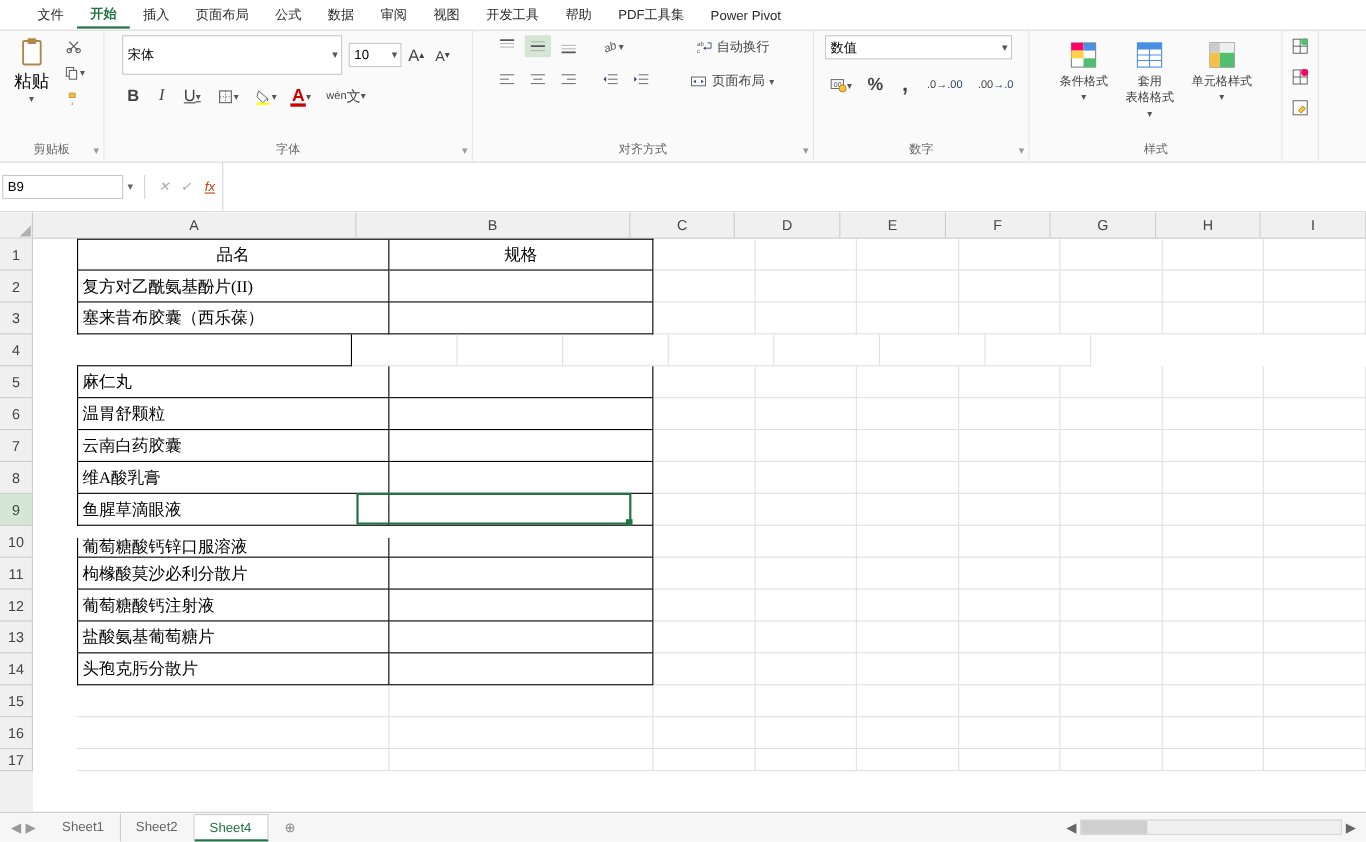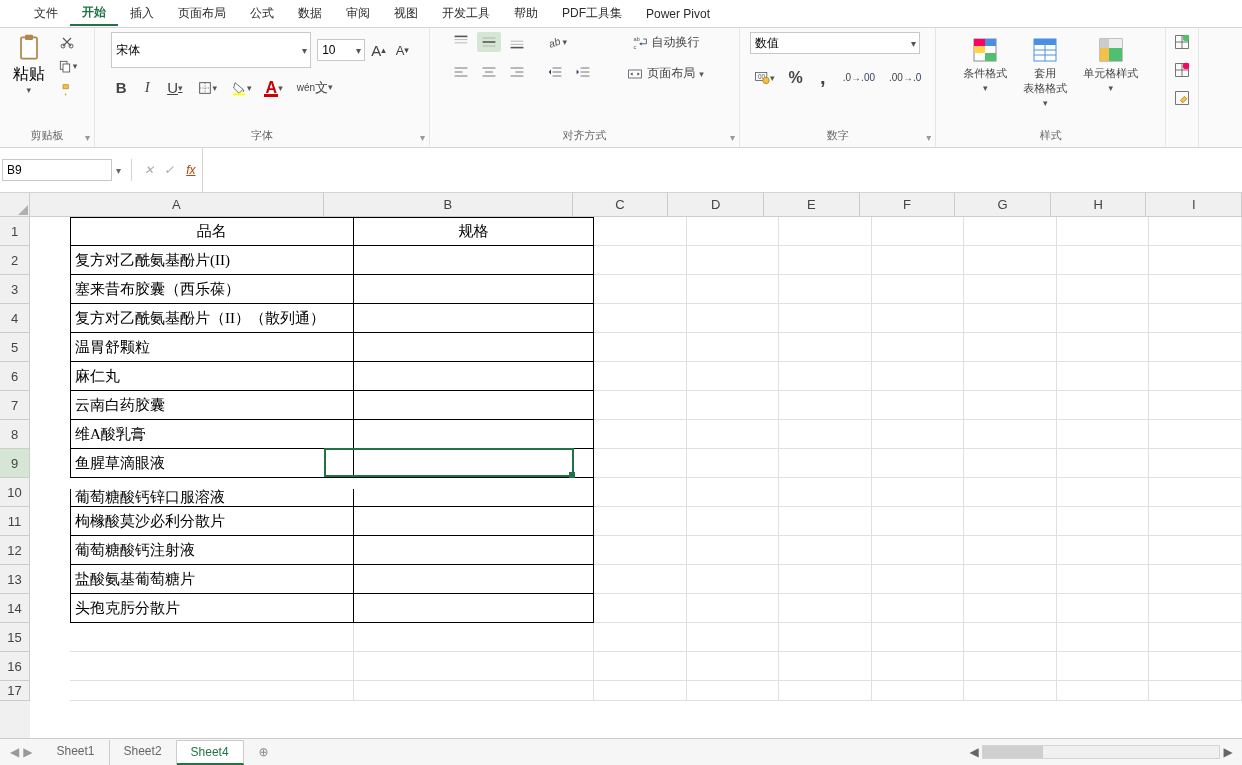--- a/index.html
+++ b/index.html
@@ -445,43 +445,42 @@
         <div class="cell bordered" style="width: 250px;"></div>
         <div class="cell" style="width: 96px;"></div>
         <div class="cell" style="width: 96px;"></div>
         <div class="cell" style="width: 96px;"></div>
         <div class="cell" style="width: 96px;"></div>
         <div class="cell" style="width: 96px;"></div>
         <div class="cell" style="width: 96px;"></div>
         <div class="cell" style="width: 96px;"></div>
       </div>
       <div class="g-row">
-        <div class="cell bordered left-bordered" style="width: 295px;">复方对乙酰氨基酚片（II）（散列通）</div>
+        <div class="cell bordered" style="width: 250px;"></div>
+        <div class="cell" style="width: 96px;"></div>
+        <div class="cell" style="width: 96px;"></div>
+        <div class="cell" style="width: 96px;"></div>
+        <div class="cell" style="width: 96px;"></div>
+        <div class="cell" style="width: 96px;"></div>
+        <div class="cell" style="width: 96px;"></div>
+        <div class="cell" style="width: 96px;"></div>
+      </div>
+      <div class="g-row">
+        <div class="cell bordered left-bordered" style="width: 295px;">麻仁丸</div>
         <div class="cell bordered" style="width: 250px;"></div>
         <div class="cell" style="width: 96px;"></div>
         <div class="cell" style="width: 96px;"></div>
         <div class="cell" style="width: 96px;"></div>
         <div class="cell" style="width: 96px;"></div>
         <div class="cell" style="width: 96px;"></div>
         <div class="cell" style="width: 96px;"></div>
         <div class="cell" style="width: 96px;"></div>
       </div>
       <div class="g-row">
         <div class="cell bordered left-bordered" style="width: 295px;">温胃舒颗粒</div>
-        <div class="cell bordered" style="width: 250px;"></div>
-        <div class="cell" style="width: 96px;"></div>
-        <div class="cell" style="width: 96px;"></div>
-        <div class="cell" style="width: 96px;"></div>
-        <div class="cell" style="width: 96px;"></div>
-        <div class="cell" style="width: 96px;"></div>
-        <div class="cell" style="width: 96px;"></div>
-        <div class="cell" style="width: 96px;"></div>
-      </div>
-      <div class="g-row">
-        <div class="cell bordered left-bordered" style="width: 295px;">麻仁丸</div>
         <div class="cell bordered" style="width: 250px;"></div>
         <div class="cell" style="width: 96px;"></div>
         <div class="cell" style="width: 96px;"></div>
         <div class="cell" style="width: 96px;"></div>
         <div class="cell" style="width: 96px;"></div>
         <div class="cell" style="width: 96px;"></div>
         <div class="cell" style="width: 96px;"></div>
         <div class="cell" style="width: 96px;"></div>
       </div>
       <div class="g-row">

